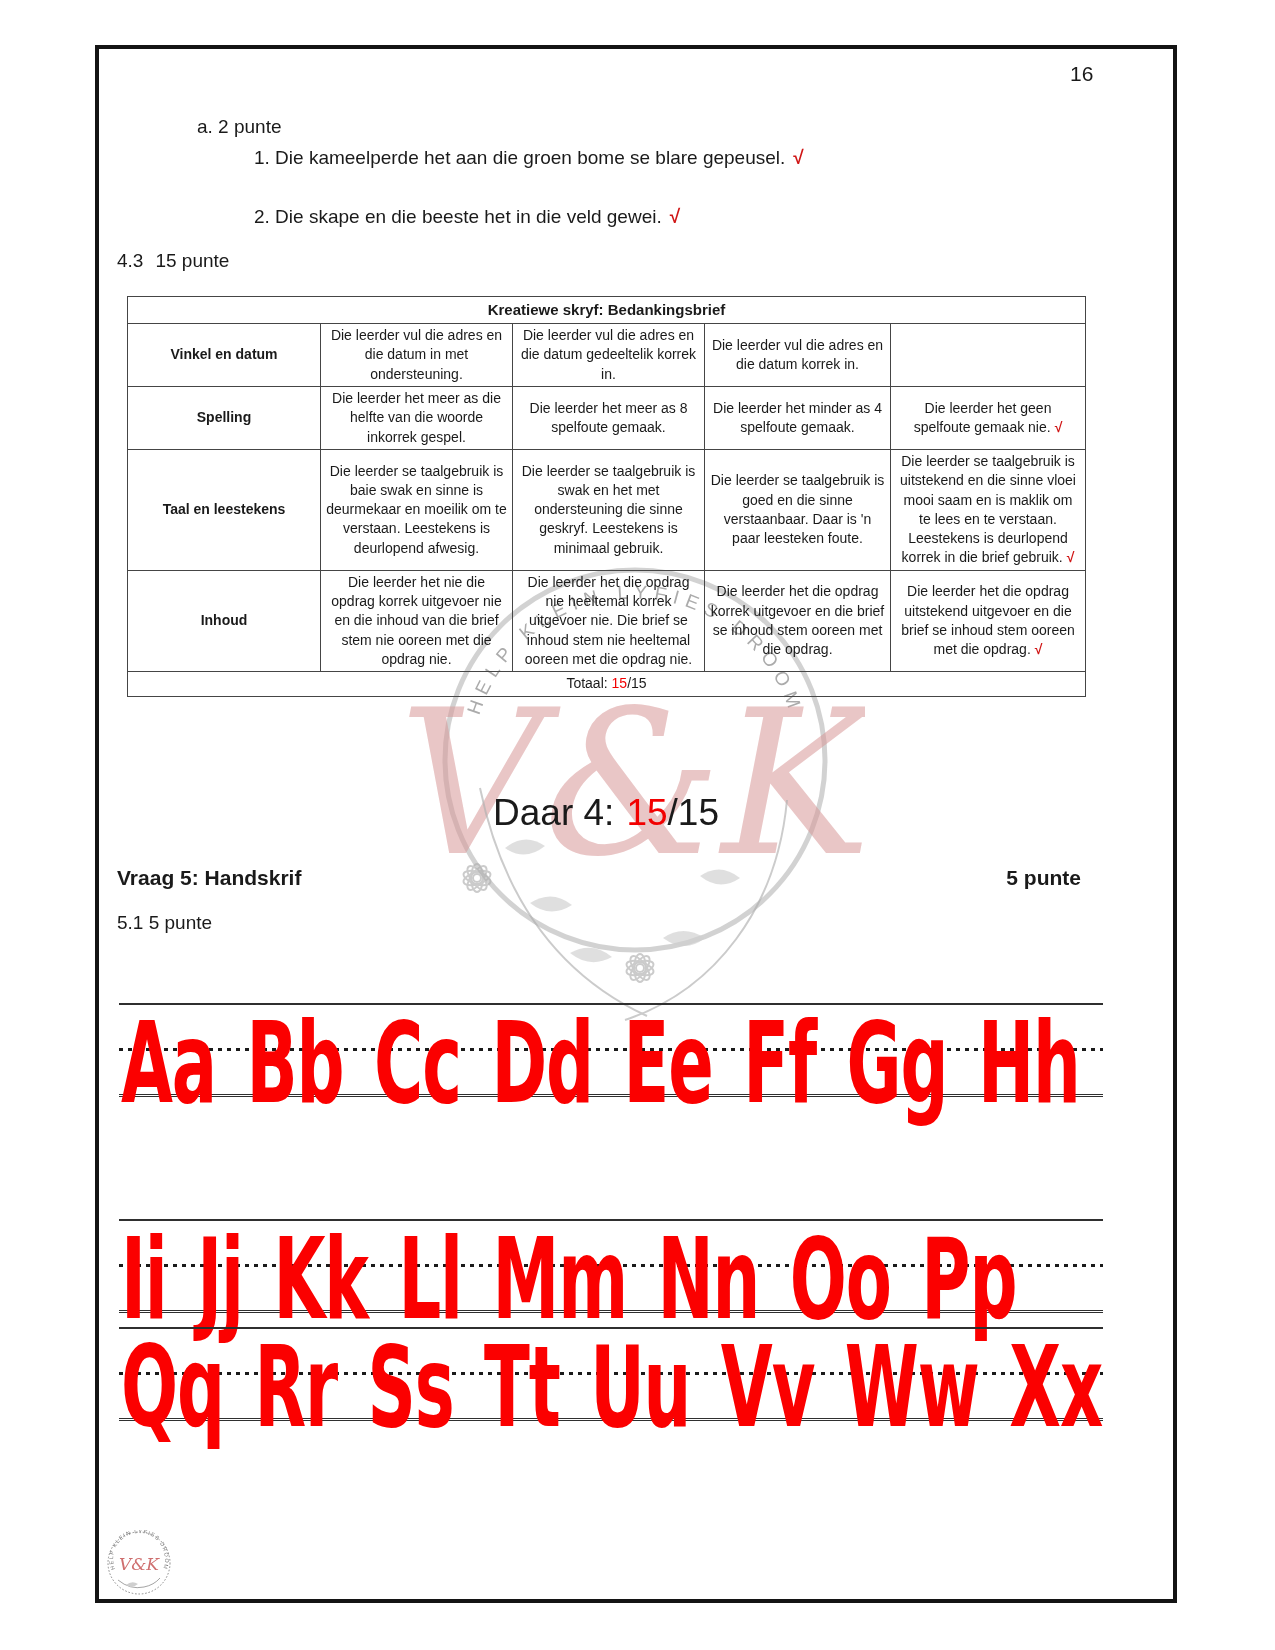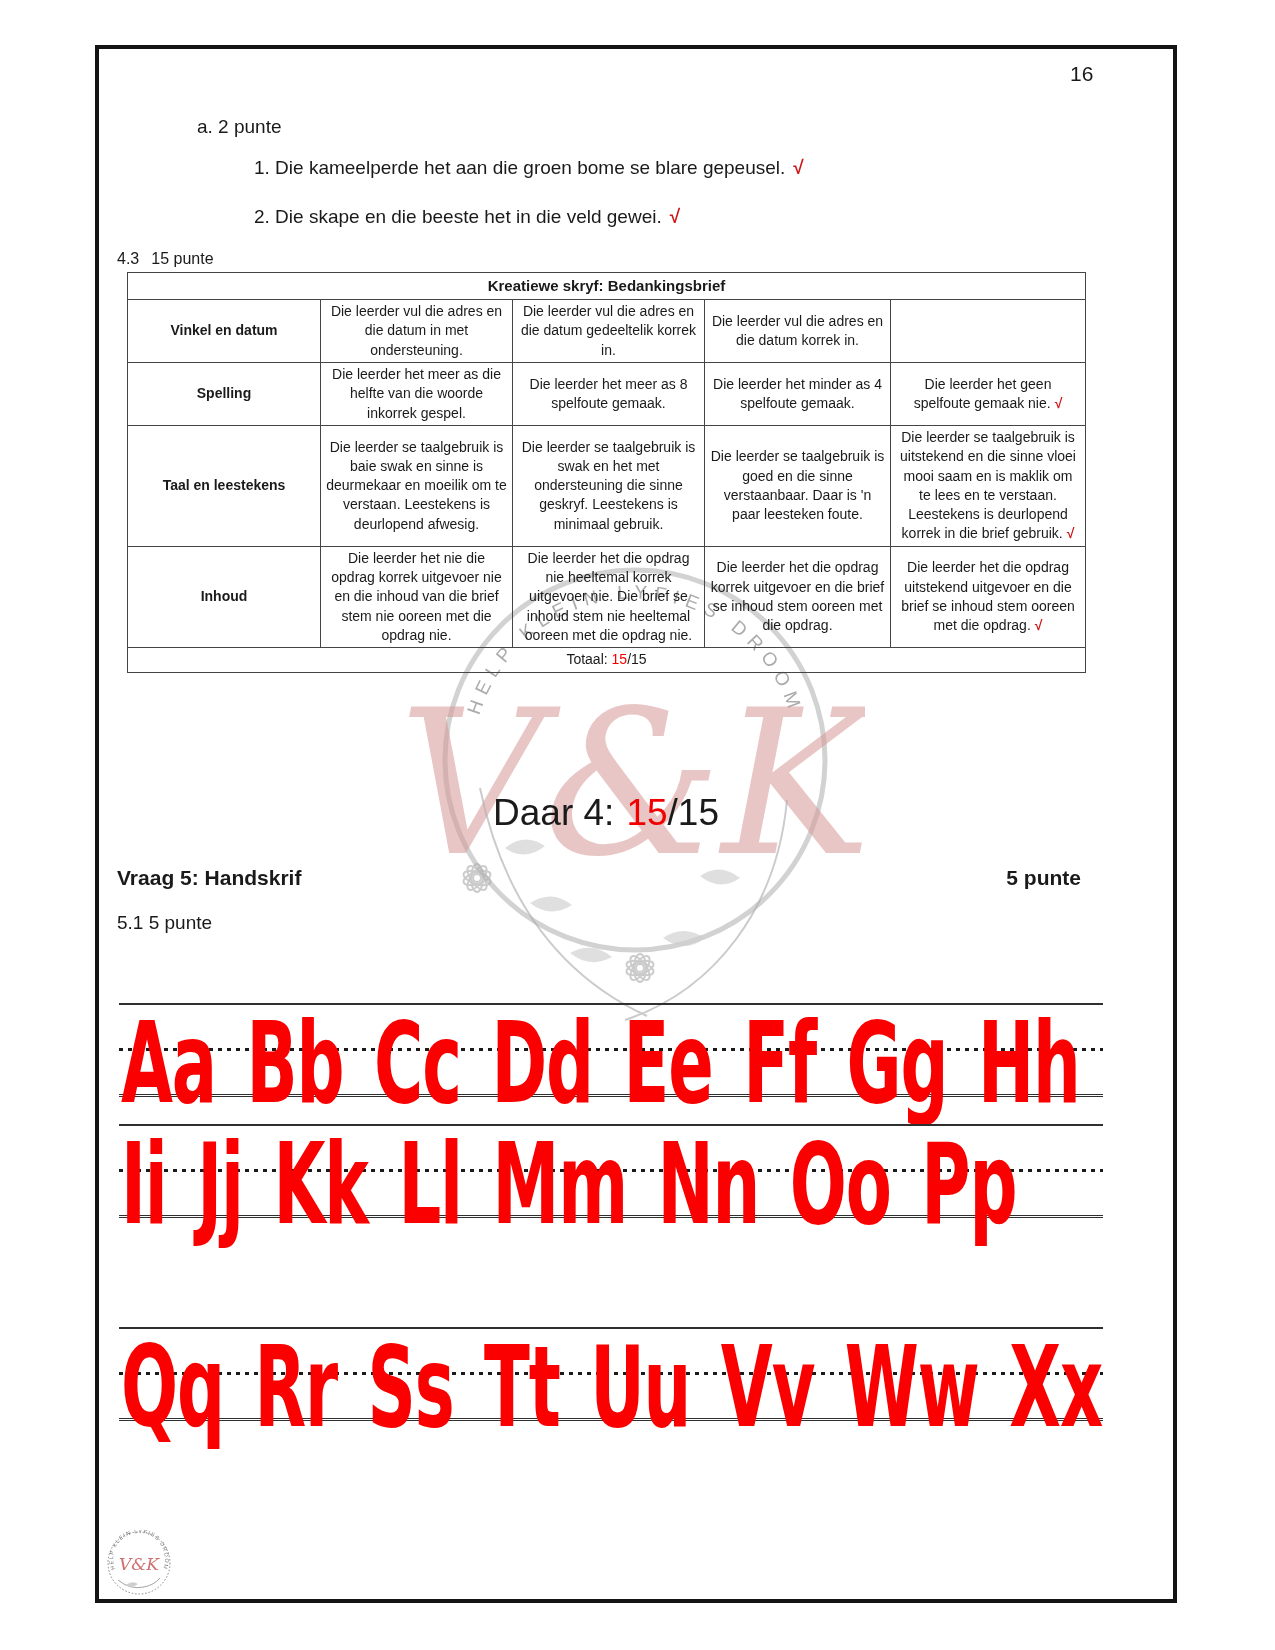--- a/index.html
+++ b/index.html
@@ -3,26 +3,26 @@
 <meta charset="utf-8">
 <style>
   html,body{margin:0;padding:0;background:#fff;}
   body{width:1275px;height:1650px;position:relative;overflow:hidden;
        font-family:"Liberation Sans",sans-serif;color:#1a1a1a;}
   .frame{position:absolute;left:95px;top:45px;width:1082px;height:1558px;
          border:4px solid #141414;box-sizing:border-box;z-index:2;pointer-events:none;}
   .abs{position:absolute;z-index:3;}
   .pageno{left:1070px;top:62px;font-size:21px;}
   .intro-heading{left:197px;top:116px;font-size:19px;}
-  .ans1{left:254px;top:157px;font-size:19px;}
+  .ans1{left:254px;top:147px;font-size:19px;}
   .ans2{left:254px;top:206px;font-size:19px;}
   .chk{color:#d01616;margin-left:8px;font-weight:700;}
-  .s43{left:117px;top:250px;font-size:16px;}
+  .s43{left:117px;top:250px;font-size:19px;}
   .s43 .pts{margin-left:12px;}
-  table.rubric{position:absolute;left:127px;top:272px;width:958px;z-index:3;
+  table.rubric{position:absolute;left:127px;top:296px;width:958px;z-index:3;
     border-collapse:collapse;table-layout:fixed;font-size:14px;}
   table.rubric th,table.rubric td{border:1.5px solid #454545;padding:2px 5px;
     text-align:center;vertical-align:middle;line-height:1.38;font-weight:400;}
   table.rubric .ttl{font-weight:700;font-size:15px;height:22px;}
   table.rubric thead tr.cols th{height:22px;font-weight:700;}
   table.rubric th.crit{font-weight:700;}
   table.rubric td .chk{margin-left:4px;}
   .total-cell{font-weight:700;}
   .total-cell .red{color:#f20000;}
   .red{color:#f20000;}
@@ -32,21 +32,21 @@
     justify-content:space-between;font-size:21px;z-index:3;font-weight:bold;}
   .s51{left:117px;top:912px;font-size:19px;text-align:right;}
   .hw{position:absolute;left:119px;width:984px;height:89px;z-index:3;
       border-top:2px solid #2f2f2f;border-bottom:3px double #2f2f2f;}
   .hw .dot{position:absolute;left:0;top:43px;width:100%;height:3px;
       background:repeating-linear-gradient(90deg,#1a1a1a 0 4px,transparent 4px 9px);}
   .hw .hw-text{position:absolute;left:2px;bottom:-25px;font-size:112px;line-height:112px;
       font-family:"DejaVu Sans",sans-serif;font-weight:700;color:#fb0000;
       white-space:nowrap;letter-spacing:-2px;word-spacing:14px;
       transform:scaleX(.60);transform-origin:0 100%;}
-  .hw1{top:1003px;} .hw2{top:1124px;text-align:right;} .hw3{top:1327px;}
+  .hw1{top:1003px;} .hw2{top:1219px;text-align:right;} .hw3{top:1327px;}
   .watermark{position:absolute;left:385px;top:548px;z-index:1;}
   .footer{position:absolute;left:106px;top:1530px;z-index:3;display:flex;align-items:center;}
   .brand{margin-left:14px;font-size:30px;font-weight:700;font-family:"DejaVu Sans",sans-serif;}
 </style>
 </head>
 <body>
 
 <div>
 
   <div class="frame"></div>

